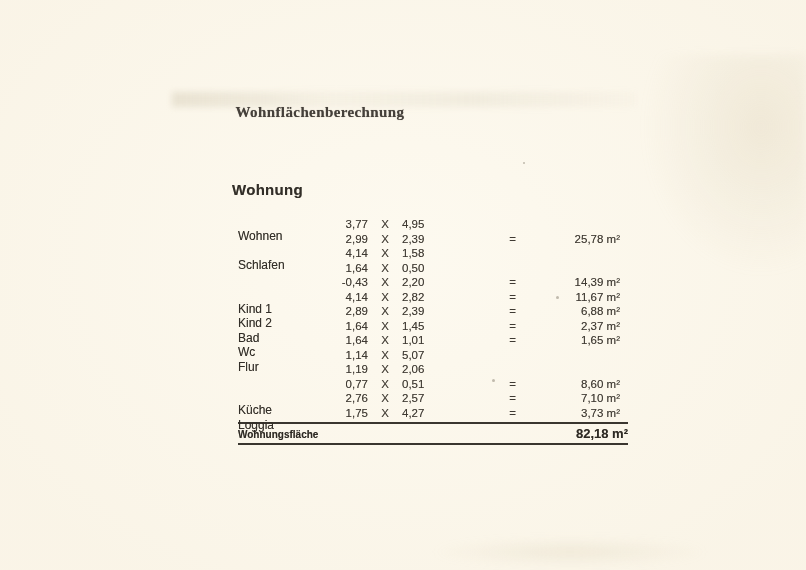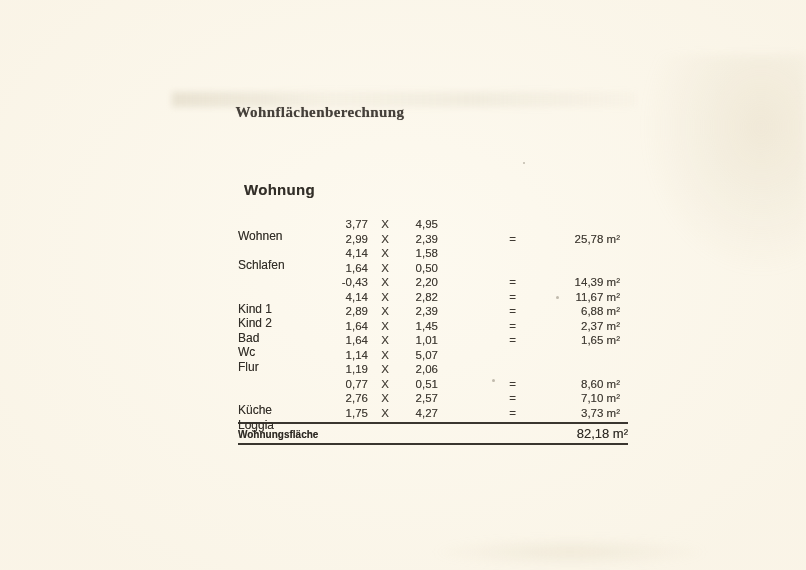--- a/index.html
+++ b/index.html
@@ -47,47 +47,47 @@
   .doc-title {
     position: absolute; left: 0; top: 104px; width: 640px;
     margin: 0; text-align: center;
     font-family: "Liberation Serif", serif;
     font-weight: bold; font-size: 15px; letter-spacing: 0.4px;
     color: #45403a;
     text-shadow: 0 0 0.7px rgba(70,64,58,0.6);
   }
 
   .section-heading {
-    position: absolute; left: 244px; top: 181px;
+    position: absolute; left: 232px; top: 181px;
     font-weight: bold; font-size: 15px; letter-spacing: 0.3px;
     color: #322e28;
     text-shadow: 0 0 0.6px rgba(60,55,45,0.5);
   }
 
   .calc-table {
     position: absolute; left: 238px; top: 217px; width: 390px;
     text-shadow: 0 0 0.6px rgba(60,55,45,0.5);
   }
   .row { display: flex; height: 14.5px; line-height: 14.5px; font-size: 11.5px; color: #3f3a33; }
   .c { display: block; }
   .c-label  { width: 100px; font-weight: normal; font-size: 12px; color: #322e28; margin-top: 12px; }
   .c-a      { width: 30px;  text-align: right; }
   .c-x      { width: 34px;  text-align: center; color: #4a453d; }
-  .c-b      { width: 36px;  text-align: right; }
+  .c-b      { width: 36px;  text-align: left; }
   .c-eq     { width: 80px;  text-align: right; padding-right: 2px; box-sizing: border-box; }
   .c-res    { flex: 1;      text-align: right; padding-right: 8px; box-sizing: border-box; }
 
   .total-rule-top    { margin-top: 2px; height: 2px;   background: #3a362f; }
   .total-rule-bottom { height: 1.5px;  background: #3a362f; }
   .total-row {
     display: flex; justify-content: space-between; align-items: baseline;
     padding: 2px 0 2px 0;
   }
   .total-label { font-weight: bold; font-size: 10px; color: #2e2a24; }
-  .total-value { font-weight: normal; font-size: 13px; color: #2e2a24; }
+  .total-value { font-weight: bold; font-size: 13px; color: #2e2a24; }
 </style>
 </head>
 <body>
 
 <div class="page">
 
   <div class="artifact band-above-title"></div>
   <div class="artifact smudge-top-right"></div>
   <div class="artifact smudge-bottom"></div>
   <div class="artifact speck speck-1"></div>

